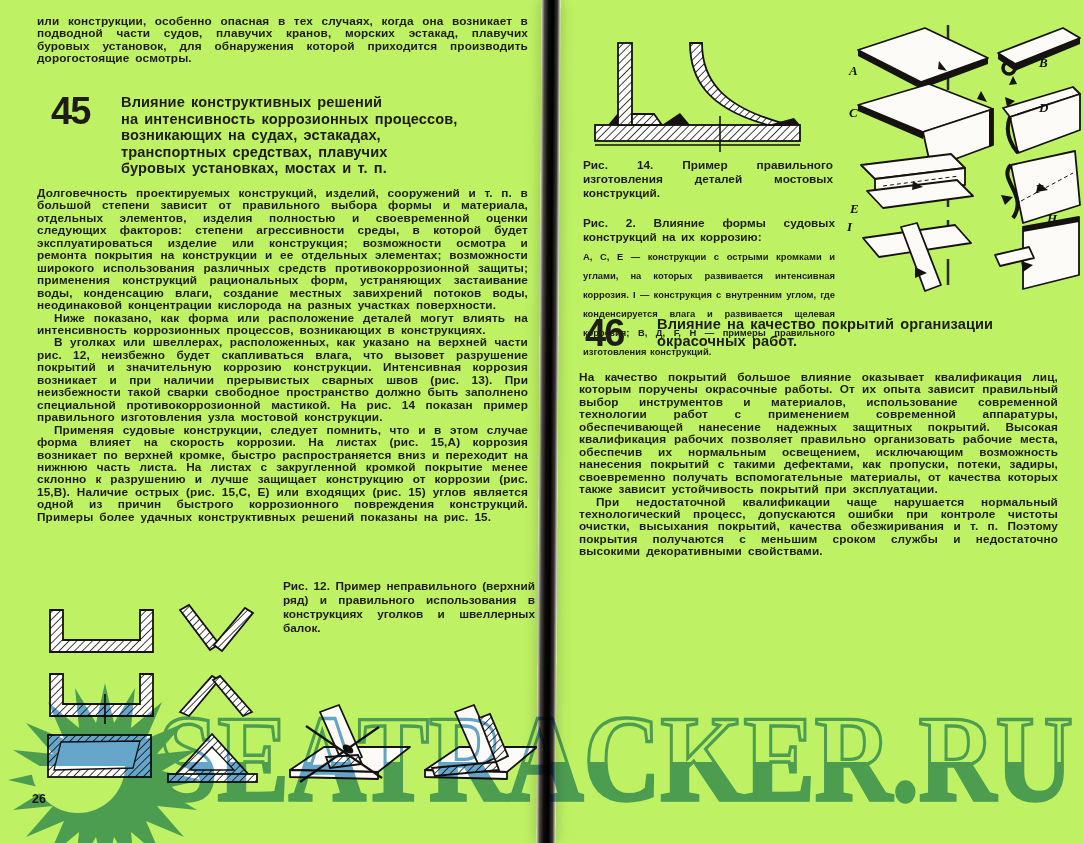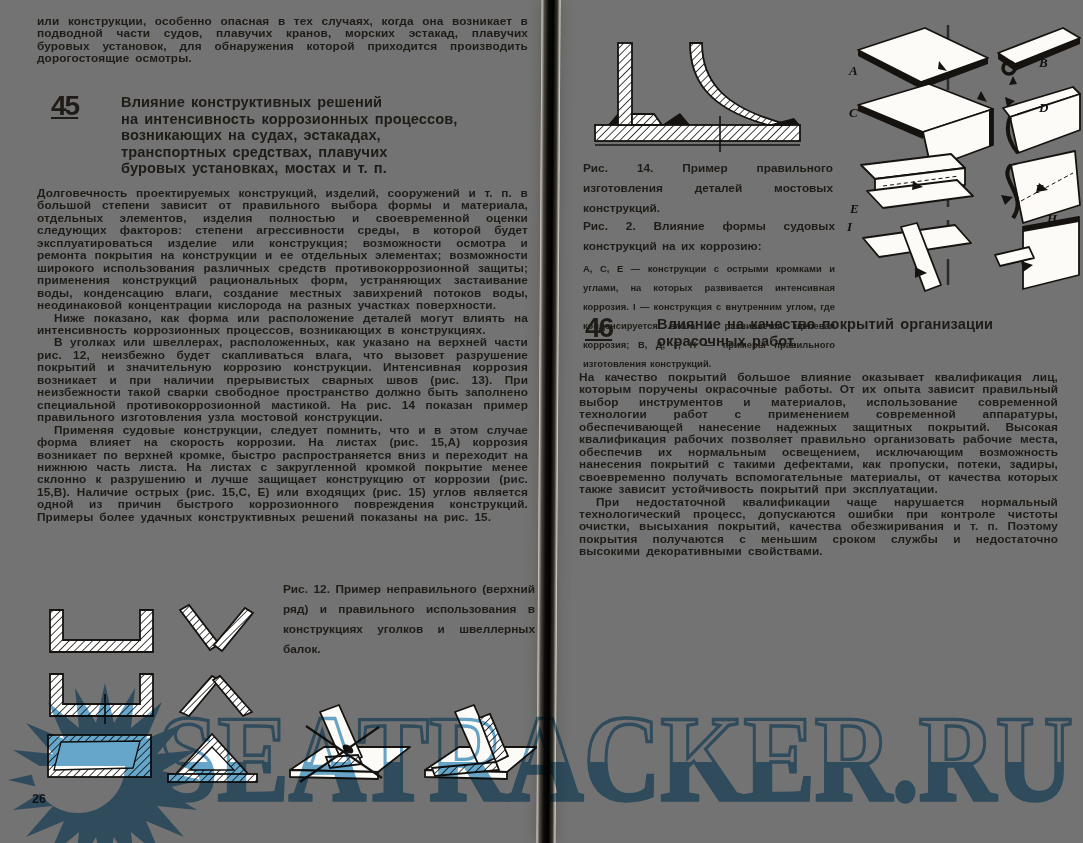--- a/index.html
+++ b/index.html
@@ -1,26 +1,26 @@
 <!DOCTYPE html>
 <html style="--wm: #5b9fc7;"><head>
 <meta charset="utf-8">
 <style>
   :root{ --wm:#5b9fc7; --ink:#1f1c18; }
   html,body{margin:0;padding:0;background:#e9e7e1;}
-  .sheet{position:relative;width:1083px;height:843px;background:#737373;overflow:hidden;
+  .sheet{position:relative;width:1083px;height:843px;background:#bef264;overflow:hidden;
          font-family:"Liberation Sans",sans-serif;color:var(--ink);}
   .abs{position:absolute;}
   .body-text{font-weight:700;font-size:11.8px;line-height:12.45px;text-align:justify;
              word-spacing:2.6px;letter-spacing:0.12px;margin:0;color:var(--ink);}
   .ind{text-indent:17px;}
-  .sec-num{font-weight:700;font-size:28px;line-height:1;letter-spacing:-2px;text-decoration:underline;}
+  .sec-num{font-weight:700;font-size:38px;line-height:1;letter-spacing:-2px;}
   .sec-title{font-weight:700;font-size:14.6px;line-height:16.6px;margin:0;white-space:pre-line;
              letter-spacing:0.1px;word-spacing:2px;}
-  .caption{font-weight:700;font-size:11.8px;line-height:20px;text-align:justify;
+  .caption{font-weight:700;font-size:11.8px;line-height:14px;text-align:justify;
            word-spacing:2px;margin:0 0 13px 0;}
   .caption-small{font-weight:700;font-size:9.4px;line-height:19px;text-align:justify;
            word-spacing:1px;margin:0;}
   .page-num{font-weight:700;font-size:12.5px;}
   .gutter{position:absolute;left:539px;top:0;width:19px;height:843px;
           background:linear-gradient(90deg,#d8d5cd 0%,#4a463f 16%,#0b0a09 38%,#000 62%,#39362f 84%,#e4e1d9 100%);
           transform:rotate(0.35deg);box-shadow:0 0 14px rgba(40,35,25,.28);}
   svg.fig{position:absolute;}
   .hatched{fill:url(#hatch);stroke:#15120f;stroke-width:1.8;}
   .face{fill:#fcfbf7;stroke:#15120f;stroke-width:1.8;stroke-linejoin:round;}

